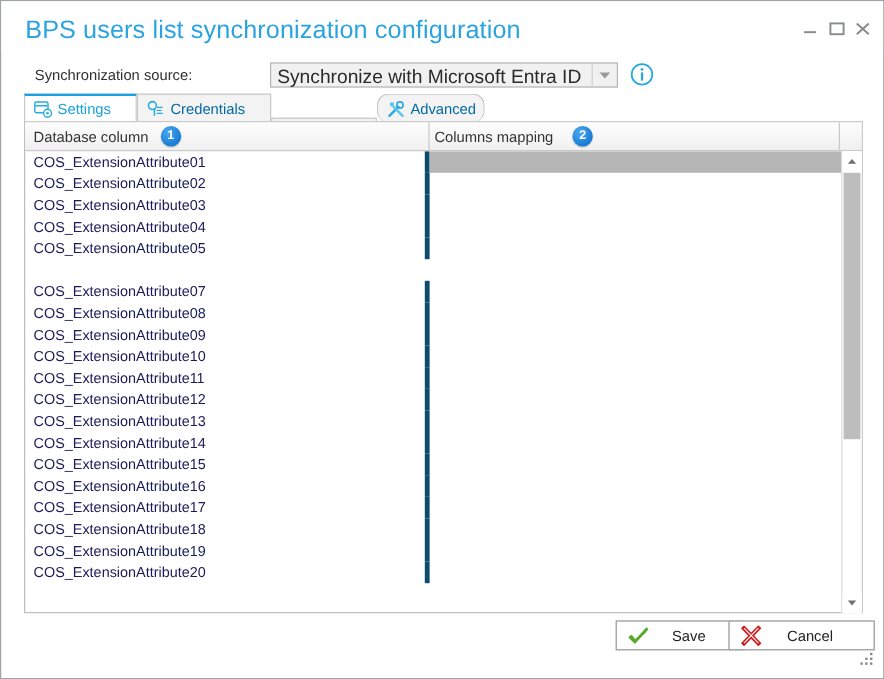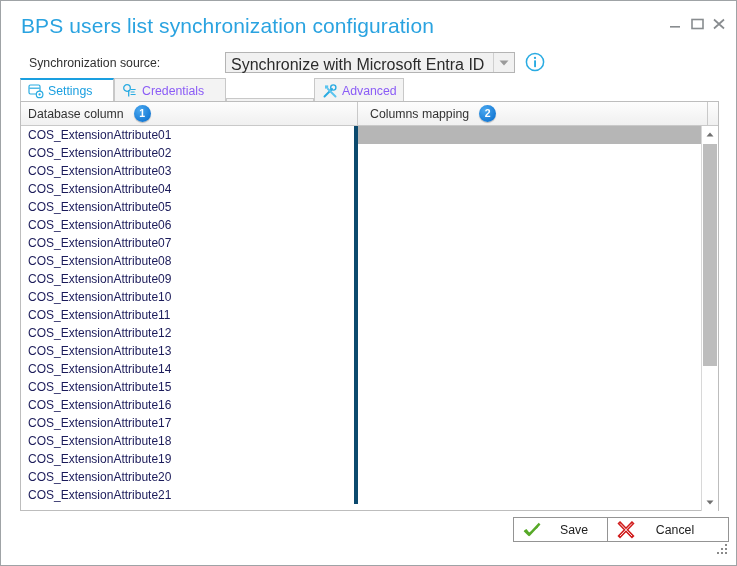--- a/index.html
+++ b/index.html
@@ -124,33 +124,33 @@
   }
   .tab .tab-ico {
     display: inline-block;
     width: 16px;
     height: 16px;
     margin-right: 4px;
     flex: 0 0 auto;
   }
   .tab .tab-label {
     font-size: 12.3px;
-    color: #8b5cf6;
+    color: #0369a1;
   }
   .tab.active {
     background: #ffffff;
     border: 1px solid #c8c8c8;
     border-top: 2px solid #1a9fe0;
     border-bottom: none;
   }
   .tab.active .tab-label { color: #1a9fe0; }
   #tab-settings   { left: 0px;   width: 94px; }
   #tab-credentials{ left: 94px;  width: 112px; }
   #tab-schedule   { left: 206px; width: 88px; margin-top: 20px; }
-  #tab-advanced   { left: 294px; width: 90px; }
+  #tab-advanced   { left: 294px; width: 90px; border-radius: 10px; }
 
   
   #grid {
     position: absolute;
     left: 19px;
     top: 100px;
     width: 699px;
     height: 410px;
     box-sizing: border-box;
     background: #ffffff;
@@ -169,21 +169,21 @@
     position: absolute;
     top: 0;
     height: 23px;
     box-sizing: border-box;
     display: flex;
     align-items: center;
     padding-left: 7px;
     cursor: default;
   }
   #hdr-db { left: 0px; width: 337px; border-right: 1px solid #c9c9c9; }
-  #hdr-map { left: 342px; width: 345px; border-right: 1px solid #c9c9c9; }
+  #hdr-map { left: 334px; width: 345px; border-right: 1px solid #c9c9c9; gap: 6px; }
   #hdr-pad { left: 682px; width: 17px; }
   .hdr-label {
     font-size: 12.3px;
     color: #333333;
     white-space: nowrap;
   }
   .badge {
     display: inline-flex;
     align-items: center;
     justify-content: center;
@@ -442,21 +442,20 @@
         </div>
         <div class="grid-row">
           <div class="cell-db">COS_ExtensionAttribute04</div>
           <div class="cell-map"></div>
         </div>
         <div class="grid-row">
           <div class="cell-db">COS_ExtensionAttribute05</div>
           <div class="cell-map"></div>
         </div>
         <div class="grid-row">
-          <div class="cell-db">COS_ExtensionAttribute06</div>
           <div class="cell-map"></div>
         </div>
         <div class="grid-row">
           <div class="cell-db">COS_ExtensionAttribute07</div>
           <div class="cell-map"></div>
         </div>
         <div class="grid-row">
           <div class="cell-db">COS_ExtensionAttribute08</div>
           <div class="cell-map"></div>
         </div>
@@ -499,24 +498,20 @@
         <div class="grid-row">
           <div class="cell-db">COS_ExtensionAttribute18</div>
           <div class="cell-map"></div>
         </div>
         <div class="grid-row">
           <div class="cell-db">COS_ExtensionAttribute19</div>
           <div class="cell-map"></div>
         </div>
         <div class="grid-row">
           <div class="cell-db">COS_ExtensionAttribute20</div>
-          <div class="cell-map"></div>
-        </div>
-        <div class="grid-row">
-          <div class="cell-db">COS_ExtensionAttribute21</div>
           <div class="cell-map"></div>
         </div>
       </div>
 
     <div id="vscroll">
       <div class="sb-btn" id="sb-up">
         <svg width="8" height="5" viewBox="0 0 8 5">
           <path d="M4,0.5 L7.5,4.5 L0.5,4.5 Z" fill="#707070"></path>
         </svg>
       </div>

